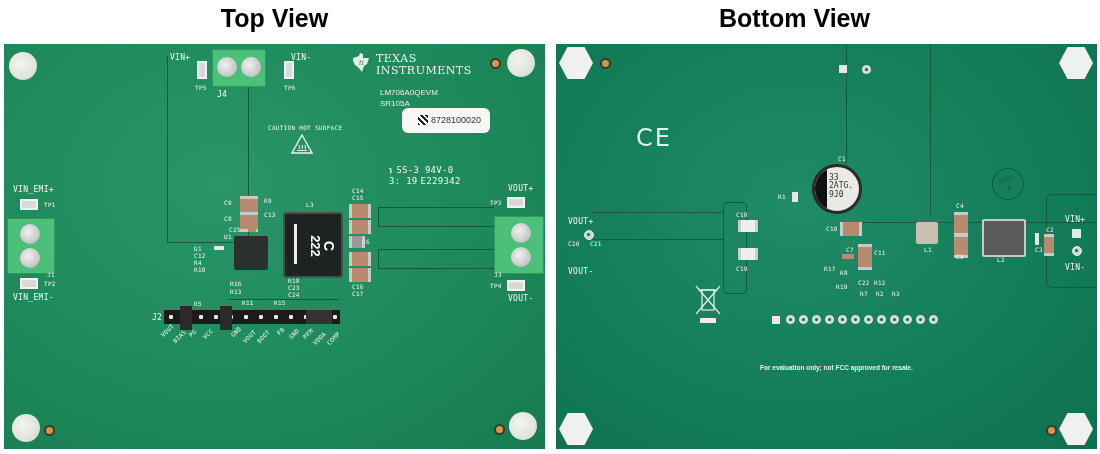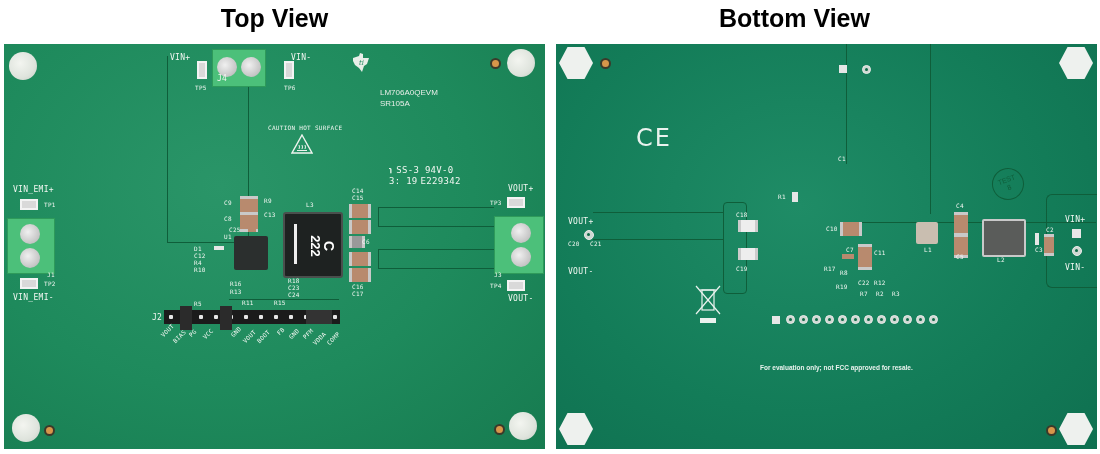--- a/index.html
+++ b/index.html
@@ -48,37 +48,45 @@
 
   <div class="trace" style="left:163px;top:12px;width:80px;height:186px;border-left-width:1px;border-bottom-width:1px;border-right-width:1px;border-top-width:0;"></div>
   <div class="trace" style="left:374px;top:163px;width:115px;height:18px;border-top-width:1px;border-bottom-width:1px;border-left-width:1px;"></div>
   <div class="trace" style="left:374px;top:205px;width:115px;height:18px;border-top-width:1px;border-bottom-width:1px;border-left-width:1px;"></div>
   <div class="trace" style="left:225px;top:255px;width:110px;height:10px;border-top-width:1px;"></div>
 
   <div class="terminal" style="left:208px;top:5px;width:52px;height:36px;">
     <div class="screw" style="left:4px;top:7px;"></div>
     <div class="screw" style="left:28px;top:7px;"></div>
   </div>
-  <div class="silk" style="left:213px;top:31px;">J4</div>
+  <div class="silk" style="left:213px;top:47px;">J4</div>
   <div class="silk" style="left:166px;top:10px;">VIN+</div>
   <div class="silk" style="left:287px;top:10px;">VIN-</div>
   <div class="tp v" style="left:193px;top:17px;"></div>
   <div class="silk sm" style="left:191px;top:41px;">TP5</div>
   <div class="tp v" style="left:280px;top:17px;"></div>
   <div class="silk sm" style="left:280px;top:41px;">TP6</div>
 
   <div class="abs" style="left:346px;top:8px;width:22px;height:22px;">
     <svg width="22" height="22" viewBox="0 0 22 22">
         <path d="M3 6 L9 4 L10 1 L13 2 L13 6 L19 6 L17 12 L14 14 L12 20 L9 16 L5 13 L3 9 Z" fill="#e8eee8"></path>
         <text x="9" y="13" font-size="7" fill="#1f8a5e" font-family="DejaVu Serif, serif" font-style="italic">ti</text>
       </svg>
   </div>
+  <div class="abs" style="left:372px;top:9px;color:#eef3ee;font-family:'DejaVu Serif','Liberation Serif',serif;line-height:1;">
+    <div style="font-size:11px;letter-spacing:0.5px;">TEXAS</div>
+    <div style="font-size:11px;letter-spacing:0.5px;margin-top:1px;">INSTRUMENTS</div>
+  </div>
   <div class="abs" style="left:376px;top:44px;color:#e8eee8;font-size:8px;font-family:'Liberation Sans',sans-serif;">LM706A0QEVM</div>
   <div class="abs" style="left:376px;top:55px;color:#e8eee8;font-size:8px;font-family:'Liberation Sans',sans-serif;">SR105A</div>
 
+  <div class="label-box" style="left:398px;top:64px;width:88px;height:25px;">
+    <div class="abs" style="left:16px;top:7px;width:10px;height:10px;background:repeating-linear-gradient(45deg,#222 0 2px,#fff 2px 4px);"></div>
+    <div class="abs" style="left:29px;top:7px;font-size:9px;color:#333;font-family:'Liberation Sans',sans-serif;">8728100020</div>
+  </div>
 
   <div class="silk sm" style="left:264px;top:81px;">CAUTION HOT SURFACE</div>
   <div class="abs" style="left:287px;top:90px;width:22px;height:20px;">
     <svg width="22" height="20" viewBox="0 0 22 20">
         <path d="M11 1 L21 19 L1 19 Z" fill="none" stroke="#eef3ee" stroke-width="1.4"></path>
         <path d="M8 15 q1 -2 0 -4 M11 15 q1 -2 0 -4 M14 15 q1 -2 0 -4" stroke="#eef3ee" stroke-width="1" fill="none"></path>
         <line x1="6" y1="16.5" x2="16" y2="16.5" stroke="#eef3ee" stroke-width="1"></line>
       </svg>
   </div>
 
@@ -227,20 +235,28 @@
     <svg width="28" height="42" viewBox="0 0 28 42">
         <rect x="8" y="6" width="12" height="20" fill="none" stroke="#eaf2ee" stroke-width="1.2"></rect>
         <line x1="6" y1="6" x2="22" y2="6" stroke="#eaf2ee" stroke-width="1.2"></line>
         <line x1="2" y1="2" x2="26" y2="30" stroke="#eaf2ee" stroke-width="1.2"></line>
         <line x1="26" y1="2" x2="2" y2="30" stroke="#eaf2ee" stroke-width="1.2"></line>
         <rect x="6" y="34" width="16" height="5" fill="#eaf2ee"></rect>
       </svg>
   </div>
 
   <div class="silk sm" style="left:282px;top:112px;">C1</div>
+  <div class="abs" style="left:256px;top:120px;width:44px;height:44px;border-radius:50%;background:#e9e9e6;border:3px solid #2b2b2b;overflow:hidden;">
+    <div class="abs" style="left:0;top:0;width:12px;height:44px;background:#111;"></div>
+    <div class="abs" style="left:14px;top:7px;font-size:8px;font-family:'DejaVu Sans Mono',monospace;color:#333;line-height:1.05;">
+      <div>33</div>
+      <div>2ATG.</div>
+      <div>9J0</div>
+    </div>
+  </div>
   <div class="silk sm" style="left:222px;top:150px;">R1</div>
   <div class="tiny-pad" style="left:236px;top:148px;width:6px;height:10px;"></div>
   <div class="cap" style="left:284px;top:178px;width:16px;height:14px;"></div>
   <div class="silk sm" style="left:270px;top:182px;">C10</div>
 
   <div class="silk sm" style="left:290px;top:203px;">C7</div>
   <div class="tiny-pad" style="left:286px;top:210px;width:12px;height:5px;background:#b88a6e;"></div>
   <div class="cap v" style="left:302px;top:200px;width:14px;height:20px;"></div>
   <div class="silk sm" style="left:318px;top:206px;">C11</div>
   <div class="silk sm" style="left:268px;top:222px;">R17</div>

